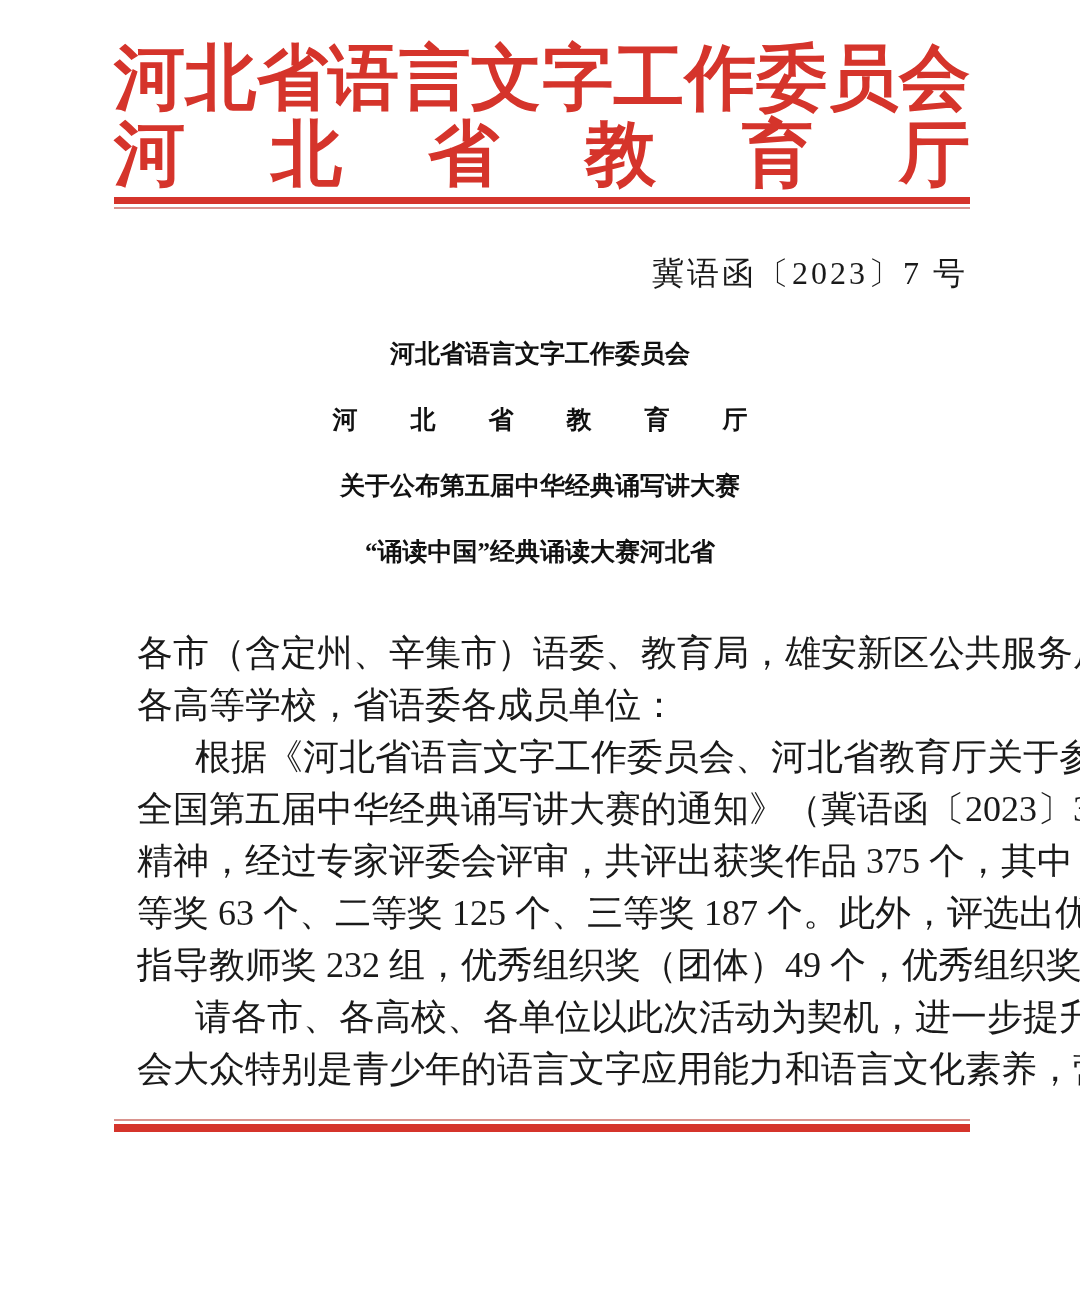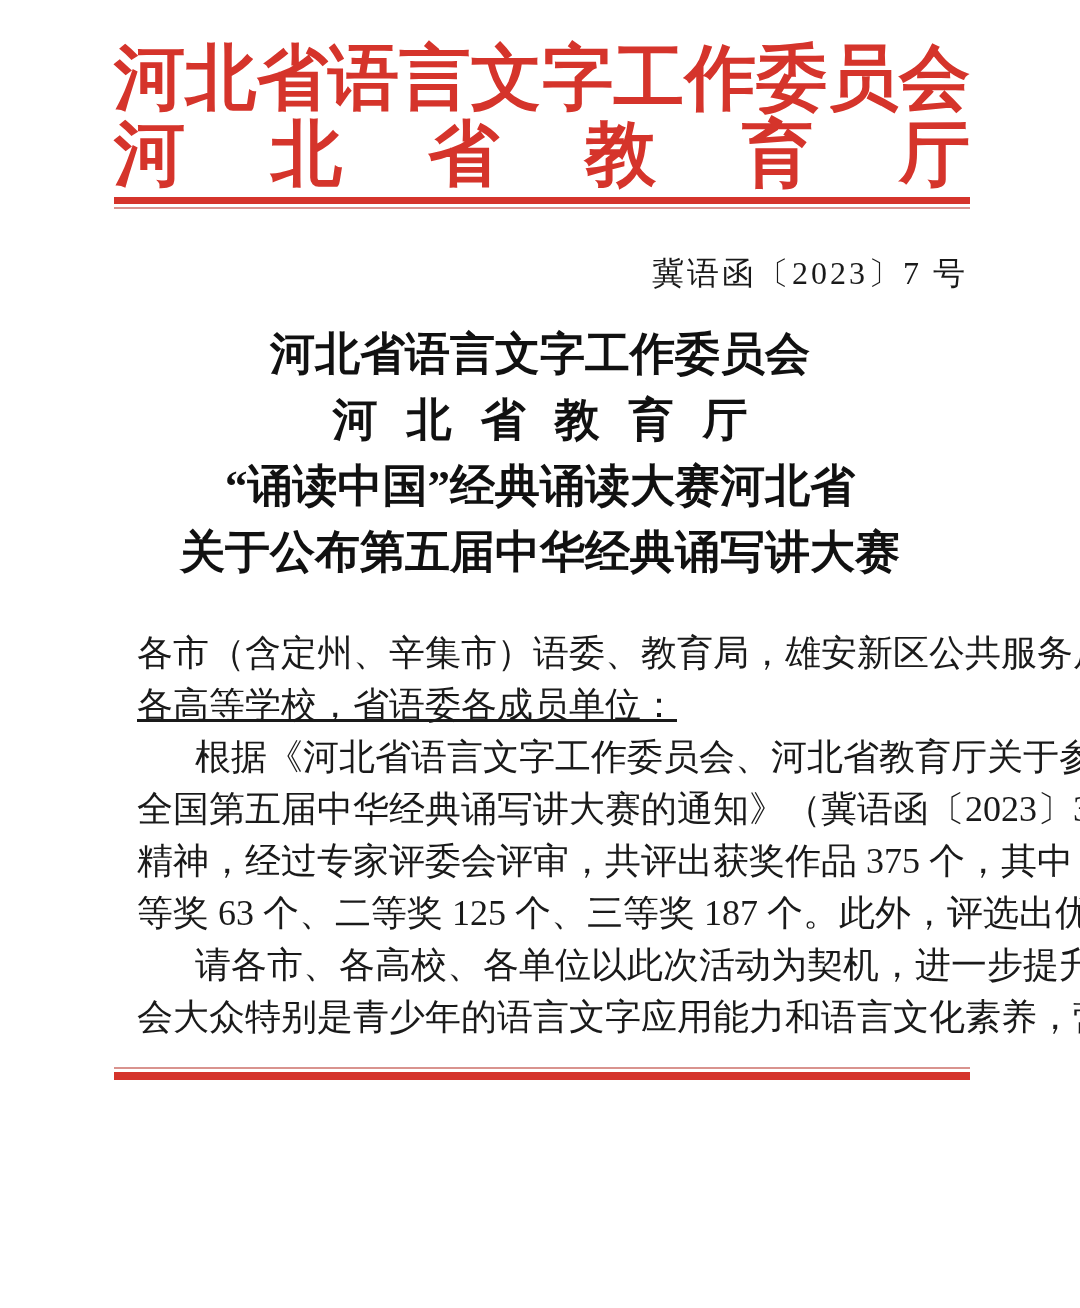--- a/index.html
+++ b/index.html
@@ -57,21 +57,21 @@
     letter-spacing: 3px;
     color: var(--text, #1a1a1a);
     padding-left: 22px;
   }
 
   
   .title {
     margin-top: 28px;
     text-align: center;
     font-weight: 700;
-    font-size: 45px;
+    font-size: 25px;
     line-height: 66px;
     color: #111111;
   }
   .title-spread-wrap {
     display: flex;
     justify-content: center;
   }
   .title-spread {
     display: flex;
     justify-content: space-between;
@@ -88,21 +88,20 @@
   .b-line {
     text-align: justify;
     text-justify: inter-character;
     white-space: nowrap;
   }
   .b-line.full {
     text-align-last: justify;
   }
   .b-line.end {
     text-align-last: left;
-    text-decoration: underline;
   }
   .b-line.indent {
     text-indent: 58px;
   }
 </style>
 </head>
 <body>
 
 <div class="page">
 
@@ -143,31 +142,32 @@
     <div class="t-line title-spread-wrap">
       <span class="title-spread">
           <span>河</span>
           <span>北</span>
           <span>省</span>
           <span>教</span>
           <span>育</span>
           <span>厅</span>
         </span>
     </div>
+    <div class="t-line">关于公布第五届中华经典诵写讲大赛</div>
     <div class="t-line">“诵读中国”经典诵读大赛河北省</div>
-    <div class="t-line">关于公布第五届中华经典诵写讲大赛</div>
   </div>
 
   <div class="body-block">
     <div class="b-line full">各市（含定州、辛集市）语委、教育局，雄安新区公共服务局，</div>
     <div class="b-line end">各高等学校，省语委各成员单位：</div>
     <div class="b-line full indent">根据《河北省语言文字工作委员会、河北省教育厅关于参加</div>
     <div class="b-line full">全国第五届中华经典诵写讲大赛的通知》（冀语函〔2023〕3 号）</div>
     <div class="b-line full">精神，经过专家评委会评审，共评出获奖作品 375 个，其中，一</div>
     <div class="b-line full">等奖 63 个、二等奖 125 个、三等奖 187 个。此外，评选出优秀</div>
+    <div class="b-line full">指导教师奖 232 组，优秀组织奖（团体）49 个，优秀组织奖</div>
     <div class="b-line full indent">请各市、各高校、各单位以此次活动为契机，进一步提升社</div>
     <div class="b-line full">会大众特别是青少年的语言文字应用能力和语言文化素养，营造</div>
   </div>
 
   <div class="rule rule-bottom">
     <div class="rule-thin"></div>
     <div class="rule-thick"></div>
   </div>
 
 </div>

